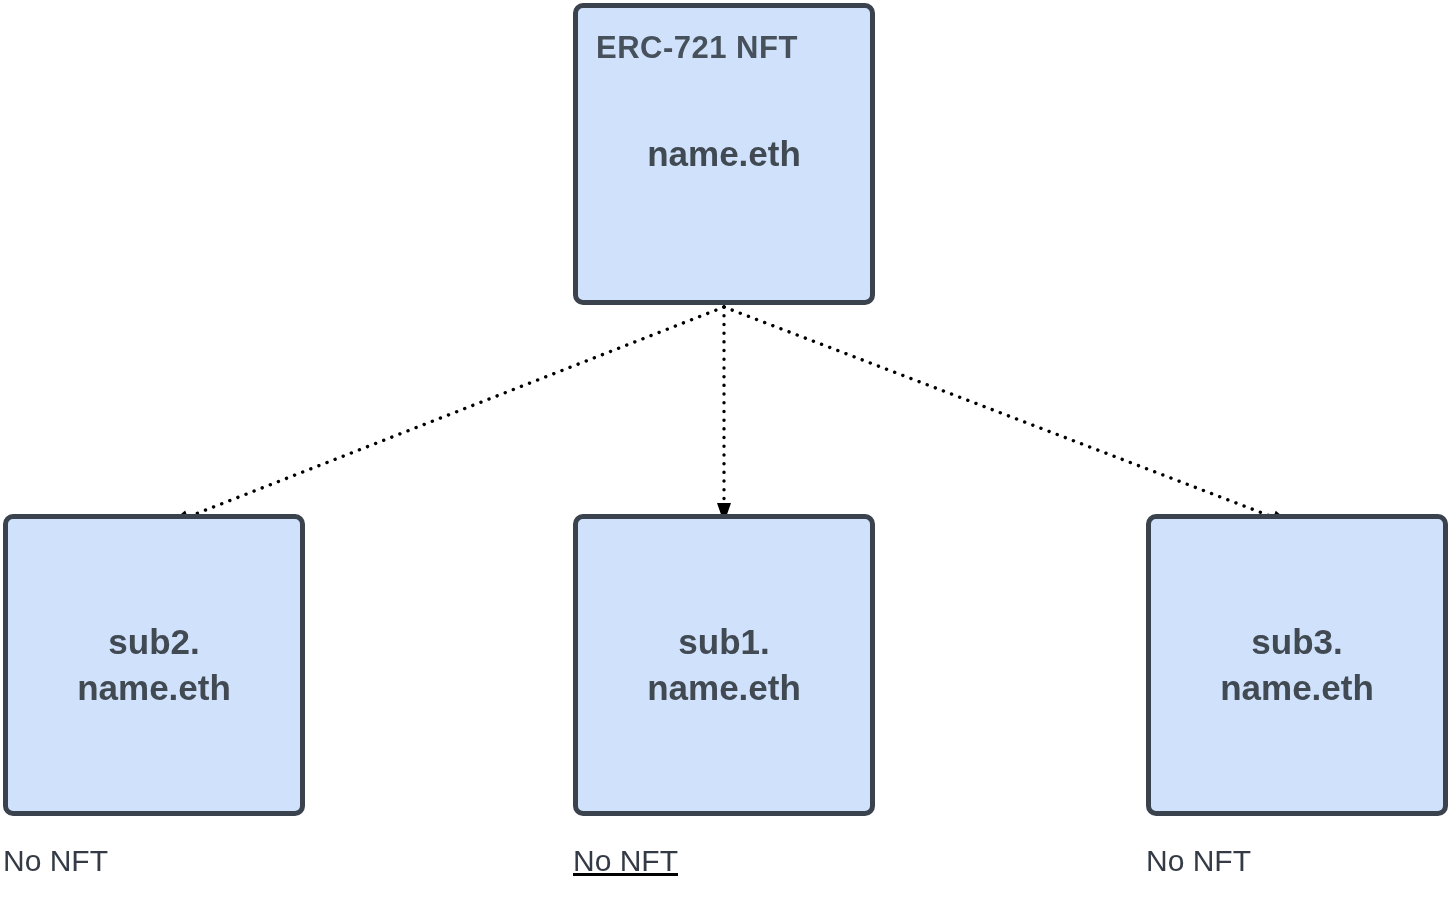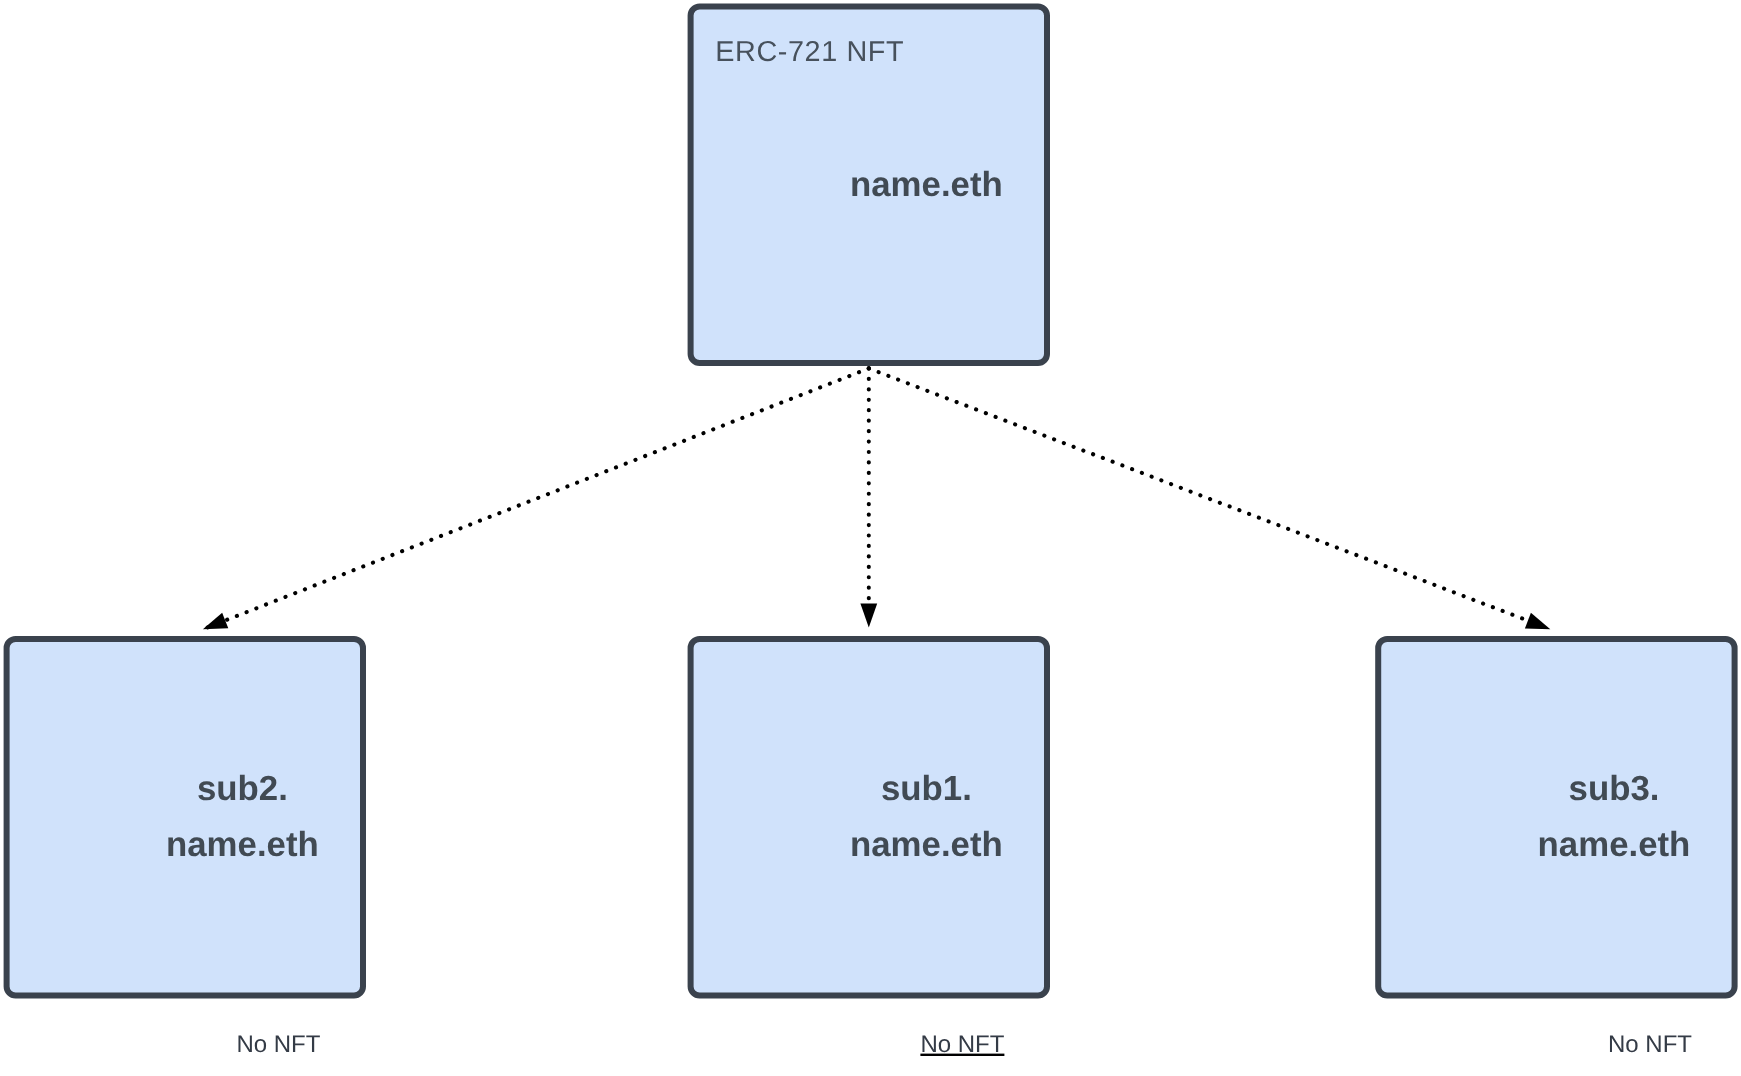--- a/index.html
+++ b/index.html
@@ -38,56 +38,55 @@
     height: 302px;
     box-sizing: border-box;
     background: var(--node-fill, #d0e2fb);
     border: 5px solid var(--node-border, #3a424d);
     border-radius: 10px;
   }
   .node-tag {
     position: absolute;
     left: 18px;
     top: 22px;
-    font-size: 24px;
-    font-weight: 400;
+    font-size: 31px;
+    font-weight: 700;
     color: var(--tag-text, #47515c);
     letter-spacing: 0.5px;
   }
   .node-title {
     position: absolute;
     left: 0;
     top: 0;
     width: 100%;
     height: 100%;
     display: flex;
     flex-direction: column;
     align-items: center;
     justify-content: center;
-    font-size: 29px;
+    font-size: 35px;
     font-weight: 700;
     color: var(--node-text, #414a53);
     line-height: 46px;
     text-align: right;
-    margin-left: 48px;
   }
   .child-group {
     position: absolute;
-    top: 530px;
+    top: 514px;
     width: 264px;
   }
   .child-group .node {
     position: relative;
     left: 0;
     top: 0;
   }
   .caption {
     margin-top: 28px;
-    text-align: right;
-    font-size: 20px;
+    text-align: left;
+    font-size: 30px;
     font-weight: 400;
     color: var(--label-text, #343b46);
   }
 </style>
 </head>
 <body>
 
 <div class="canvas">
 
   <svg class="edges" width="1451" height="897" viewBox="0 0 1451 897">

